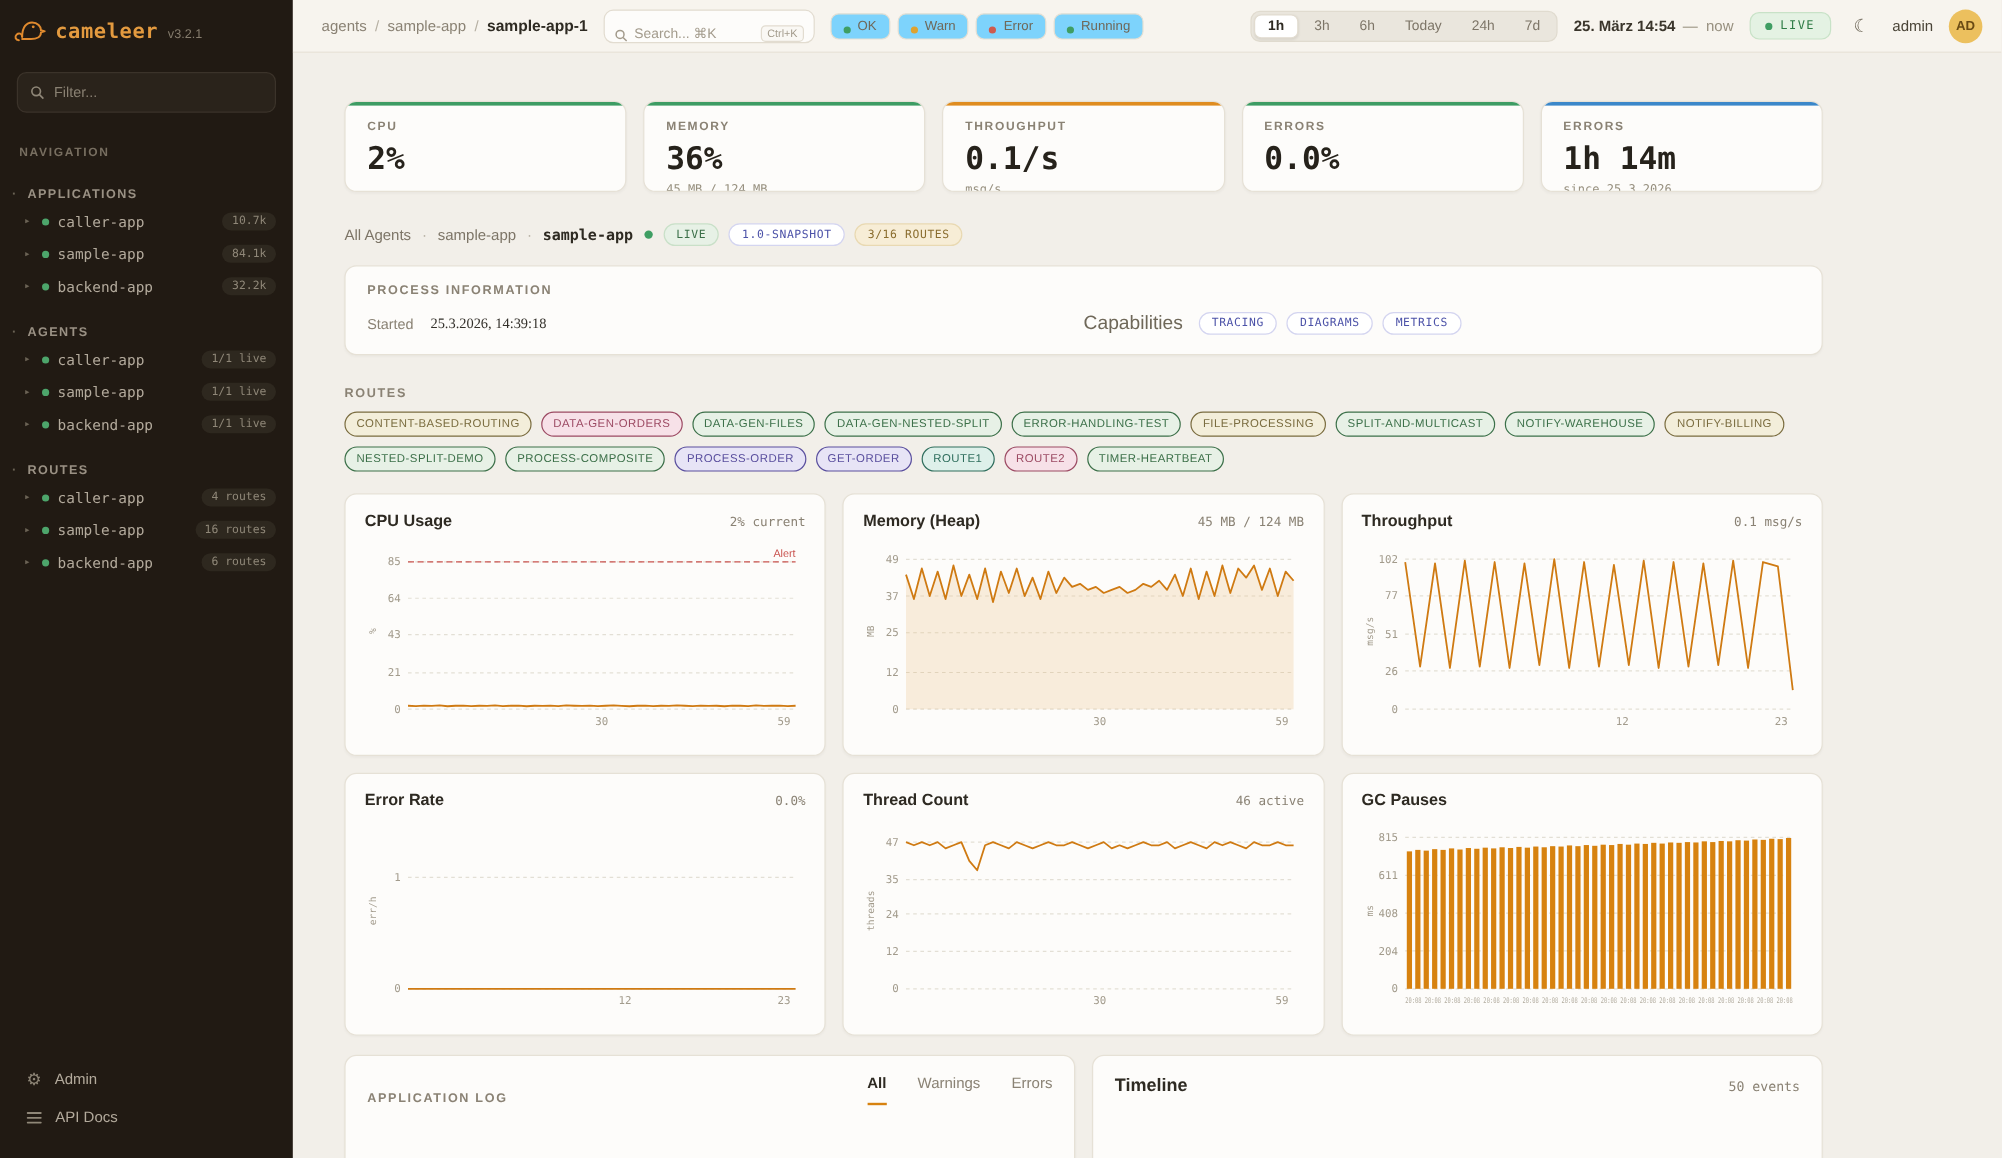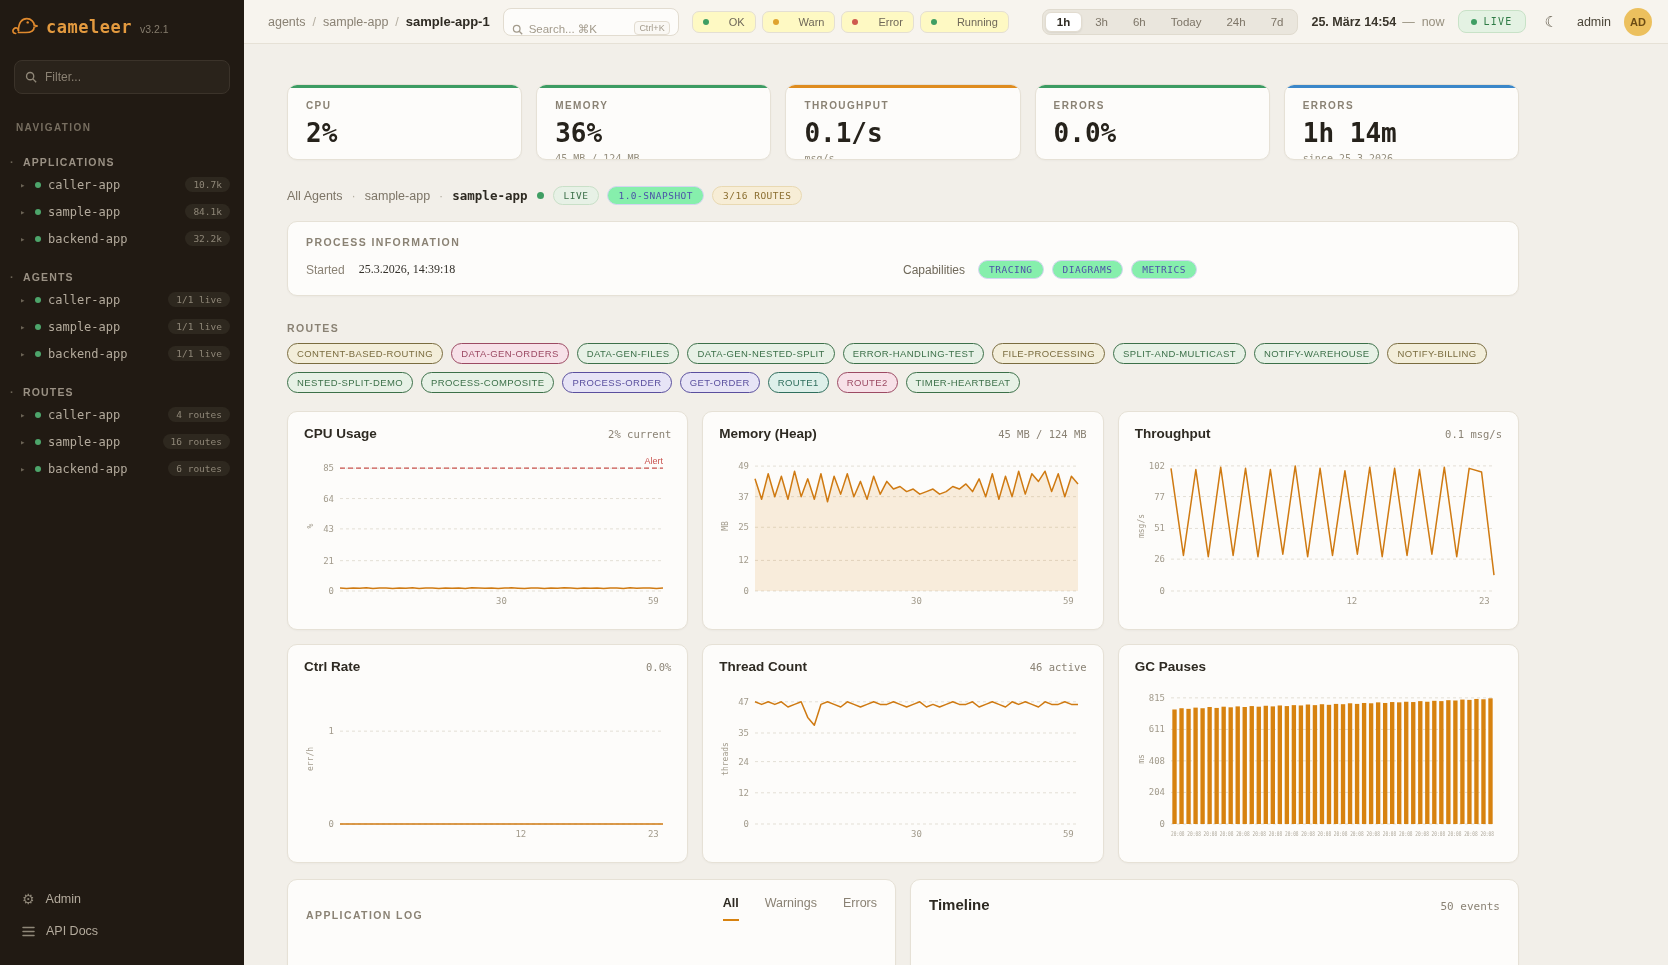--- a/index.html
+++ b/index.html
@@ -32,21 +32,21 @@
   .topbar { height:44px; background:#f7f4ee; border-bottom:1px solid #e6e1d6; display:flex; align-items:center; padding:0 16px 0 24px; gap:13px; flex-shrink:0; }
   .breadcrumb { font-size:12.5px; color:#8a8274; display:flex; gap:7px; align-items:center; white-space:nowrap; }
   .bc { cursor:pointer; }
   .bc-sep { color:#b5afa2; }
   .bc-current { color:#2e2a22; font-weight:700; font-size:13px; }
   .searchbox { width:176px; height:28px; background:#fdfcfa; border:1px solid #e2dcd0; border-radius:8px; display:flex; align-items:flex-end; gap:6px; padding:0 8px; cursor:text; }
   .searchbox input { border:0; outline:0; flex:1; min-width:0; font-size:11.5px; background:transparent; color:#6a6355; }
   .searchbox input::placeholder { color:#a39b8c; }
   .searchbox kbd { font-size:9px; color:#a39b8c; border:1px solid #e2dcd0; border-radius:4px; padding:1px 4px; background:#faf8f4; font-family:"Liberation Sans",sans-serif; }
   .status-filters { display:flex; gap:6px; }
-  .status-chip { display:flex; align-items:center; gap:20px; font-size:11px; color:#6f6859; background:#fef9c3; border:1px solid #e4dfd3; padding:4px 10px; border-radius:7px; cursor:pointer; white-space:nowrap; }
+  .status-chip { display:flex; align-items:flex-end; gap:6px; font-size:11px; color:#6f6859; background:#7dd3fc; border:1px solid #e4dfd3; padding:4px 10px; border-radius:7px; cursor:pointer; white-space:nowrap; }
   .status-dot { width:6px; height:6px; border-radius:50%; }
   .tb-spacer { flex:1; }
   .range-group { display:flex; background:#eae6dd; border:1px solid #e0dbcf; border-radius:8px; padding:2px; gap:1px; }
   .range-btn { font-size:11.5px; color:#7d7567; padding:3px 11px; border-radius:6px; border:1px solid transparent; background:transparent; cursor:pointer; font-family:Liberation Sans, sans-serif; }
   .range-btn.active { background:#fff; color:#2e2a22; font-weight:700; border:1px solid #e2dcd0; box-shadow:0 1px 2px rgba(0,0,0,.08); }
   .datetime { font-size:12.5px; color:#3a352b; font-weight:600; white-space:nowrap; cursor:pointer; }
   .dt-suffix { color:#97907f; font-weight:400; margin-left:6px;margin-top:16px; }
   .live-chip { display:flex; gap:7px; align-items:center; background:#e4f2e3; border:1px solid #c8e2c7; color:#2f7c46; font-size:10px; font-family:"DejaVu Sans Mono",monospace; letter-spacing:1.2px; padding:5px 12px; border-radius:8px; cursor:pointer; }
   .live-dot { width:6px; height:6px; border-radius:50%; background:#3f9e63; }
   .moon-btn { border:0; background:transparent; color:#6f6859; font-size:15px; cursor:pointer; padding:4px 6px; border-radius:7px; }
@@ -65,35 +65,35 @@
   .stat-sub { font-size:10px; color:#97907f; margin-top:5px; font-family:"DejaVu Sans Mono",monospace; }
 
   .agentbar { margin-top:26px; display:flex; align-items:center; gap:9px; font-size:12.5px; }
   .ab-crumb { color:#7d7567; cursor:pointer; }
   .ab-sep { color:#b5afa2; }
   .ab-current { color:#2e2a22; font-weight:700; font-family:"DejaVu Sans Mono",monospace; font-size:12.5px; cursor:pointer; }
   .ab-live-dot { width:7px; height:7px; border-radius:50%; background:#3f9e63; }
   .badge { font-family:"DejaVu Sans Mono",monospace; font-size:9.5px; letter-spacing:.5px; padding:3px 10px; border-radius:999px; border:1px solid; white-space:nowrap; }
 
   .t-green  { background:#e7f1e6; border-color:#c9e0c8; color:#3c7049; }
-  .t-indigo { background:#86efac; border-color:#d4d5f0; color:#4c52a8; }
+  .t-indigo { background:#ffffff; border-color:#d4d5f0; color:#4c52a8; }
   .t-amber  { background:#f7edd6; border-color:#e9d9b2; color:#8a6d2f; }
   .t-pink   { background:#f7e1e8; border-color:#ecc7d3; color:#9c4a63; }
   .t-purple { background:#e7e4f6; border-color:#d3ceee; color:#5a4f9e; }
   .t-teal   { background:#def0ea; border-color:#c0e0d5; color:#2f6e5d; }
   .t-beige  { background:#f3eeda; border-color:#e4dbbe; color:#7a6c3f; }
 
   .process-card { margin-top:16px; padding:14px 18px 16px; }
   .section-label { font-size:10.5px; letter-spacing:1.4px; color:#8a8274; font-weight:700; }
   .process-row { display:flex; margin-top:12px; align-items:center; }
   .process-left { width:50%; display:flex; align-items:center; gap:14px; }
   .process-right { display:flex; align-items:center; gap:13px; }
   .kv-label { font-size:12px; color:#8a8274; }
   .kv-value { font-family:Liberation Serif, serif; font-size:12px; color:#33302a; }
-  .cap-label { font-size:12px; color:#6f6859; }
+  .cap-label { font-size:16px; color:#6f6859; }
   .chip-row { display:flex; gap:8px; flex-wrap:wrap; }
 
   .routes-label { margin-top:26px; }
   .route-chips { margin-top:9px; display:flex; flex-wrap:wrap; gap:8px 8px; width:1232px; }
   .route-chip { font-family:Liberation Sans, sans-serif; font-size:9.5px; letter-spacing:.4px; padding:4px 9px; border-radius:999px; border:1px solid; cursor:pointer; white-space:nowrap; }
 
   .charts { margin-top:18px; display:grid; grid-template-columns:repeat(3,1fr); gap:14px; }
   .chart-card { padding:14px 16px 10px; height:219px; }
   .chart-head { display:flex; justify-content:space-between; align-items:baseline; }
   .chart-title { font-size:13.5px; font-weight:700; color:#2e2a22; }
@@ -447,21 +447,21 @@
                 <line x1="36" x2="359" y1="16.90566037735849" y2="16.90566037735849" stroke="#e3dfd5" stroke-dasharray="3 3" stroke-width="1"></line>
                 <text x="30" y="19.90566037735849" text-anchor="end" font-size="9" fill="#a29b8c" font-family="&quot;DejaVu Sans Mono&quot;, monospace">102</text>
                 <text x="9" y="77" text-anchor="middle" font-size="8" fill="#a29b8c" font-family="&quot;DejaVu Sans Mono&quot;, monospace" transform="rotate(-90 9 77)">msg/s</text>
                 <text x="216.88000000000002" y="155" text-anchor="middle" font-size="9" fill="#a29b8c" font-family="&quot;DejaVu Sans Mono&quot;, monospace">12</text>
                 <text x="349.31" y="155" text-anchor="middle" font-size="9" fill="#a29b8c" font-family="&quot;DejaVu Sans Mono&quot;, monospace">23</text>
                 <polyline points="36,19.358490566037734 48.42307692307692,106.43396226415094 60.84615384615385,20.58490566037736 73.26923076923077,107.66037735849058 85.6923076923077,18.132075471698112 98.11538461538461,106.43396226415094 110.53846153846155,19.358490566037734 122.96153846153845,107.66037735849058 135.3846153846154,20.58490566037736 147.80769230769232,105.20754716981133 160.23076923076923,16.90566037735849 172.65384615384616,107.66037735849058 185.0769230769231,19.358490566037734 197.5,106.43396226415094 209.9230769230769,21.81132075471698 222.34615384615384,105.20754716981133 234.76923076923077,18.132075471698112 247.1923076923077,107.66037735849058 259.61538461538464,19.358490566037734 272.03846153846155,106.43396226415094 284.46153846153845,20.58490566037736 296.8846153846154,105.20754716981133 309.3076923076923,18.132075471698112 321.7307692307692,107.66037735849058 334.1538461538462,19.358490566037734 346.5769230769231,23.037735849056602 359,126.05660377358491" fill="none" stroke="#cf7a12" stroke-width="1.5" stroke-linejoin="round"></polyline>
               </svg></div>
   </section>
           <section class="card chart-card">
     <div class="chart-head">
-      <span class="chart-title">Ctrl Rate</span>
+      <span class="chart-title">Error Rate</span>
       <span class="chart-value">0.0%</span>
     </div>
     <div class="chart-body"><svg width="367" height="158">
                 <line x1="36" x2="359" y1="142" y2="142" stroke="#e3dfd5" stroke-dasharray="3 3" stroke-width="1"></line>
                 <text x="30" y="145" text-anchor="end" font-size="9" fill="#a29b8c" font-family="&quot;DejaVu Sans Mono&quot;, monospace">0</text>
                 <line x1="36" x2="359" y1="49.14285714285714" y2="49.14285714285714" stroke="#e3dfd5" stroke-dasharray="3 3" stroke-width="1"></line>
                 <text x="30" y="52.14285714285714" text-anchor="end" font-size="9" fill="#a29b8c" font-family="&quot;DejaVu Sans Mono&quot;, monospace">1</text>
                 <text x="9" y="77" text-anchor="middle" font-size="8" fill="#a29b8c" font-family="&quot;DejaVu Sans Mono&quot;, monospace" transform="rotate(-90 9 77)">err/h</text>
                 <text x="216.88000000000002" y="155" text-anchor="middle" font-size="9" fill="#a29b8c" font-family="&quot;DejaVu Sans Mono&quot;, monospace">12</text>
                 <text x="349.31" y="155" text-anchor="middle" font-size="9" fill="#a29b8c" font-family="&quot;DejaVu Sans Mono&quot;, monospace">23</text>

